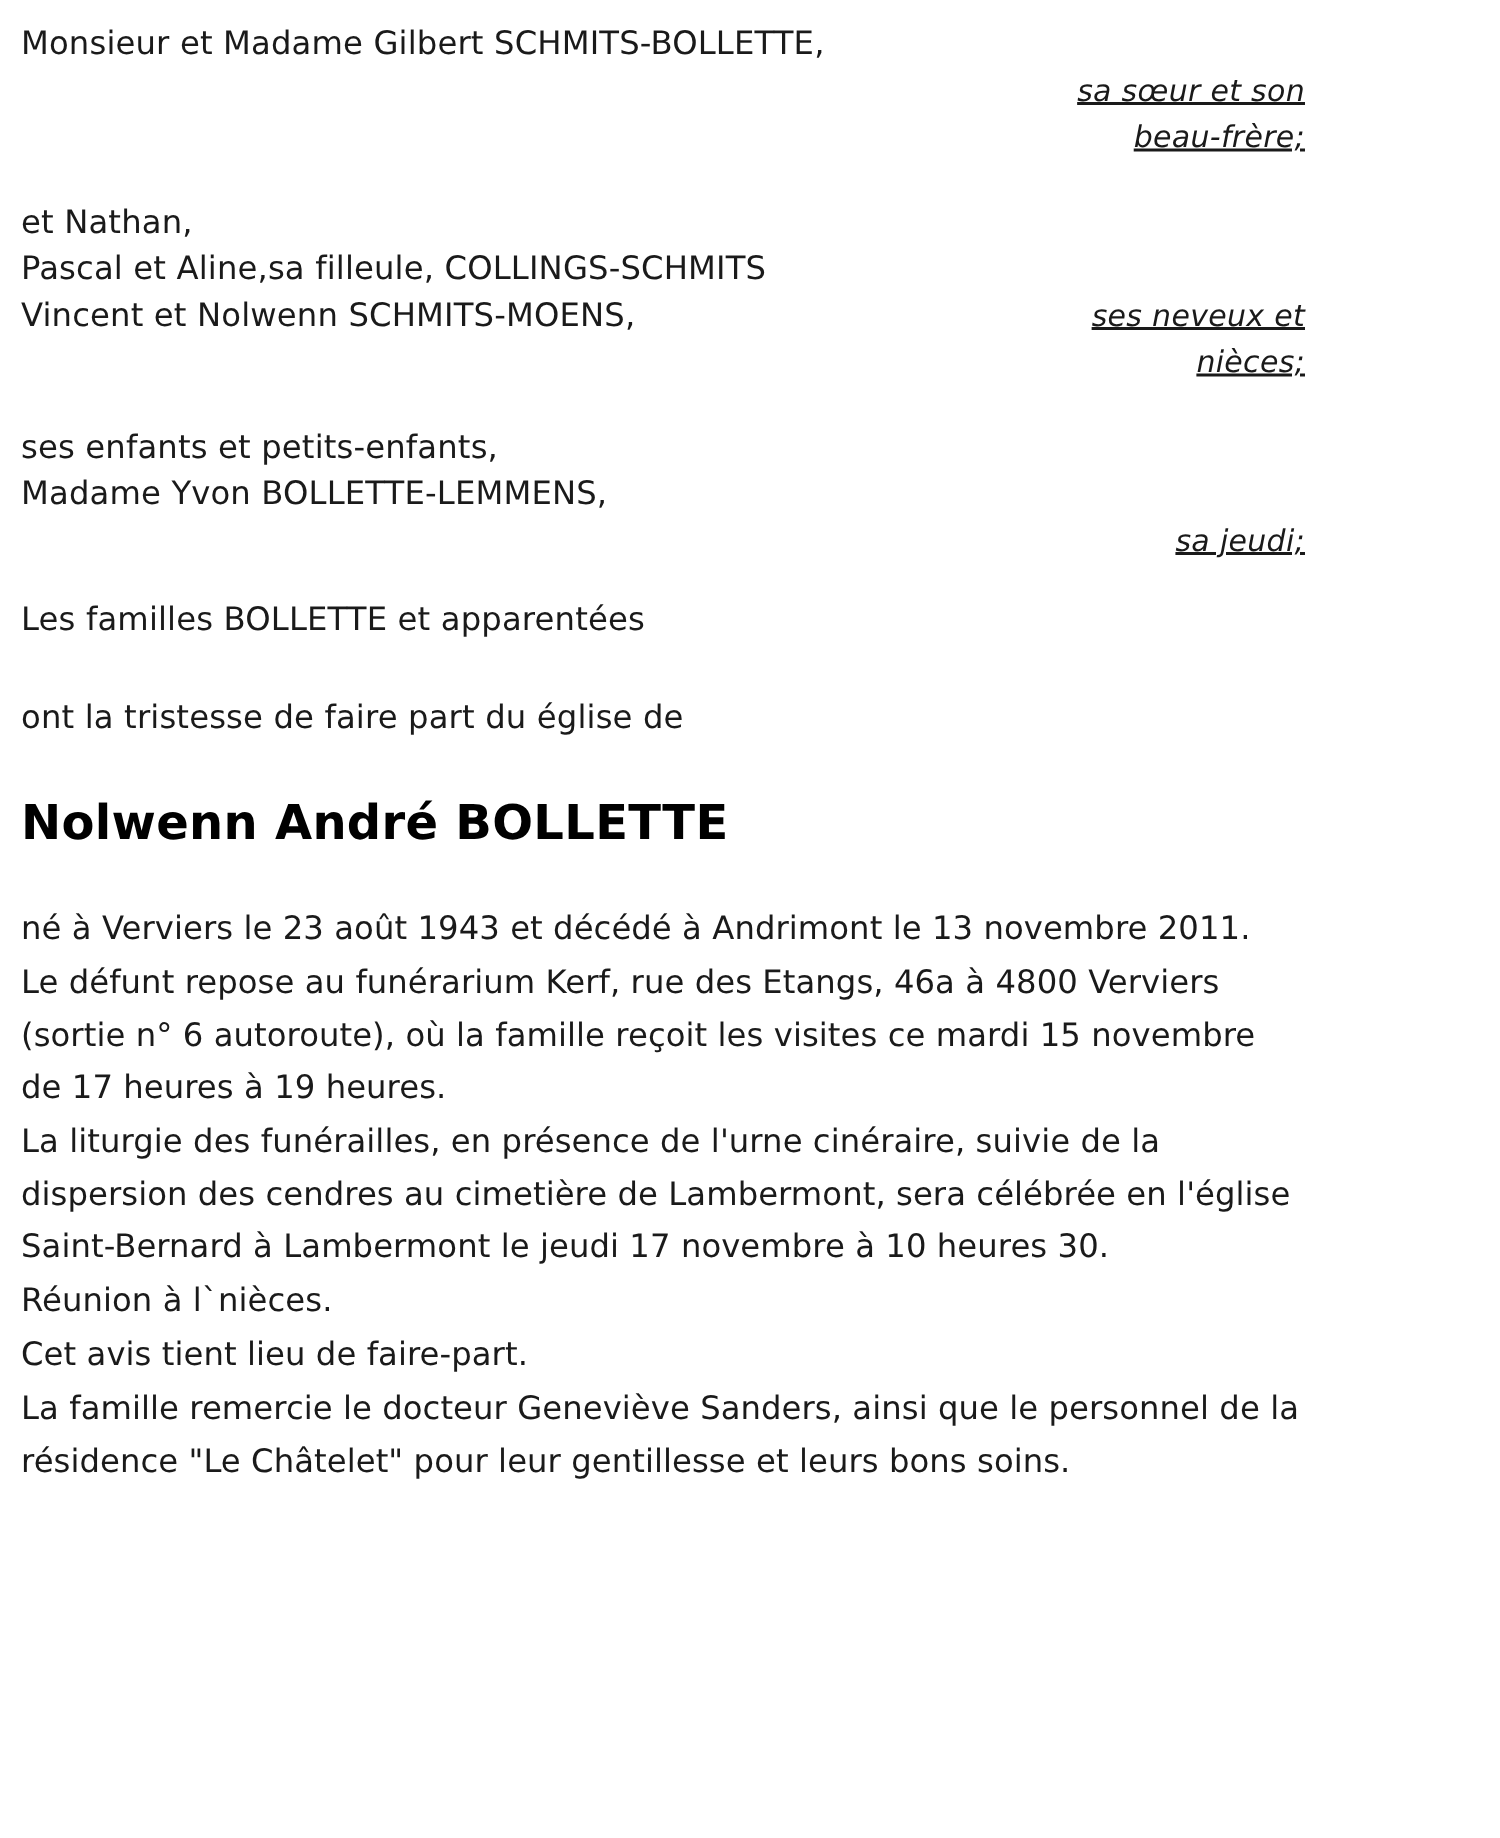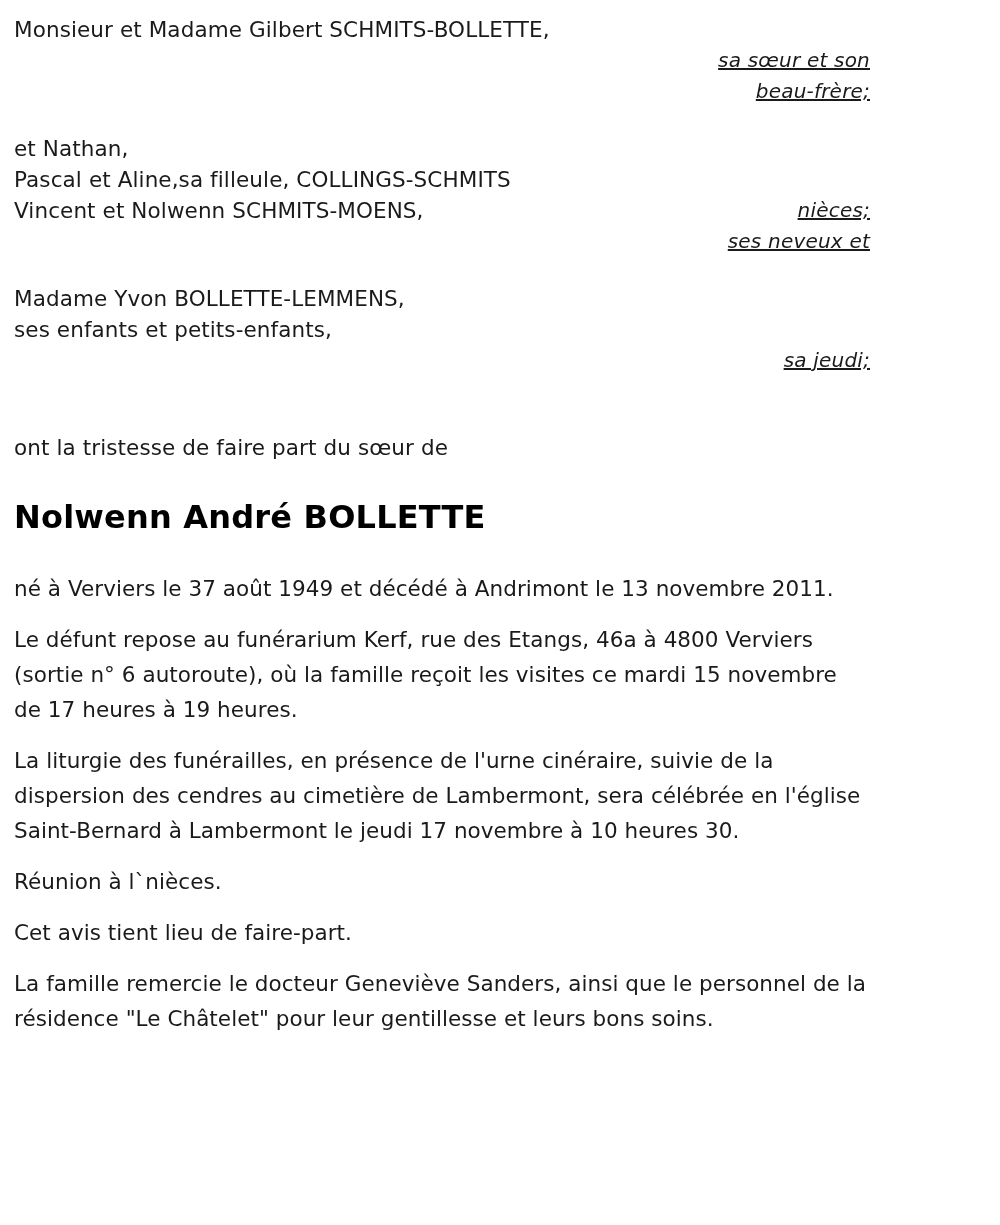--- a/index.html
+++ b/index.html
@@ -80,21 +80,21 @@
   }
 
   
   .para {
     font-size: 21.5px;
     line-height: 35px;
     letter-spacing: 0.05px;
     max-width: 968px;
     margin: 0;
   }
-  .para + .para { margin-top: 16px; }
+  .para + .para { margin-top: 1px; }
 
   .para-tight { max-width: 930px; }
 </style>
 </head>
 <body>
 
 <div class="notice">
 
   <div class="fam-block">
     <div class="fam-names">
@@ -108,51 +108,57 @@
 
   <div class="gap-md"></div>
 
   <div class="fam-block">
     <div class="fam-names">
       <div class="fam-line">et Nathan,</div>
       <div class="fam-line">Pascal et Aline,sa filleule, COLLINGS-SCHMITS</div>
       <div class="fam-line">Vincent et Nolwenn SCHMITS-MOENS,</div>
     </div>
     <div class="fam-relation rel-push-2">
+      <div>ses neveux et</div>
       <div>nièces;</div>
-      <div>ses neveux et</div>
     </div>
   </div>
 
   <div class="gap-md"></div>
 
   <div class="fam-block">
     <div class="fam-names">
+      <div class="fam-line">ses enfants et petits-enfants,</div>
       <div class="fam-line">Madame Yvon BOLLETTE-LEMMENS,</div>
-      <div class="fam-line">ses enfants et petits-enfants,</div>
     </div>
     <div class="fam-relation rel-push-3">
       <div>sa jeudi;</div>
     </div>
   </div>
 
   <div class="gap-sm"></div>
 
+  <div class="fam-block">
+    <div class="fam-names">
+      <div class="fam-line">Les familles BOLLETTE et apparentées</div>
+    </div>
+    <div class="fam-relation"></div>
+  </div>
 
   <div class="gap-lg"></div>
 
-  <div class="intro">ont la tristesse de faire part du sœur de</div>
+  <div class="intro">ont la tristesse de faire part du église de</div>
 
   <div class="gap-lg"></div>
 
   <div class="deceased-name">Nolwenn André BOLLETTE</div>
 
   <div class="gap-lg"></div>
 
-  <p class="para para-tight">né à Verviers le 37 août 1949 et décédé à Andrimont le 13 novembre 2011.</p>
+  <p class="para para-tight">né à Verviers le 23 août 1943 et décédé à Andrimont le 13 novembre 2011.</p>
 
   <p class="para">Le défunt repose au funérarium Kerf, rue des Etangs, 46a à 4800 Verviers (sortie n° 6 autoroute), où la famille reçoit les visites ce mardi 15 novembre de 17 heures à 19 heures.</p>
 
   <p class="para">La liturgie des funérailles, en présence de l'urne cinéraire, suivie de la dispersion des cendres au cimetière de Lambermont, sera célébrée en l'église Saint-Bernard à Lambermont le jeudi 17 novembre à 10 heures 30.</p>
 
   <p class="para">Réunion à l`nièces.</p>
 
   <p class="para">Cet avis tient lieu de faire-part.</p>
 
   <p class="para">La famille remercie le docteur Geneviève Sanders, ainsi que le personnel de la résidence "Le Châtelet" pour leur gentillesse et leurs bons soins.</p>

